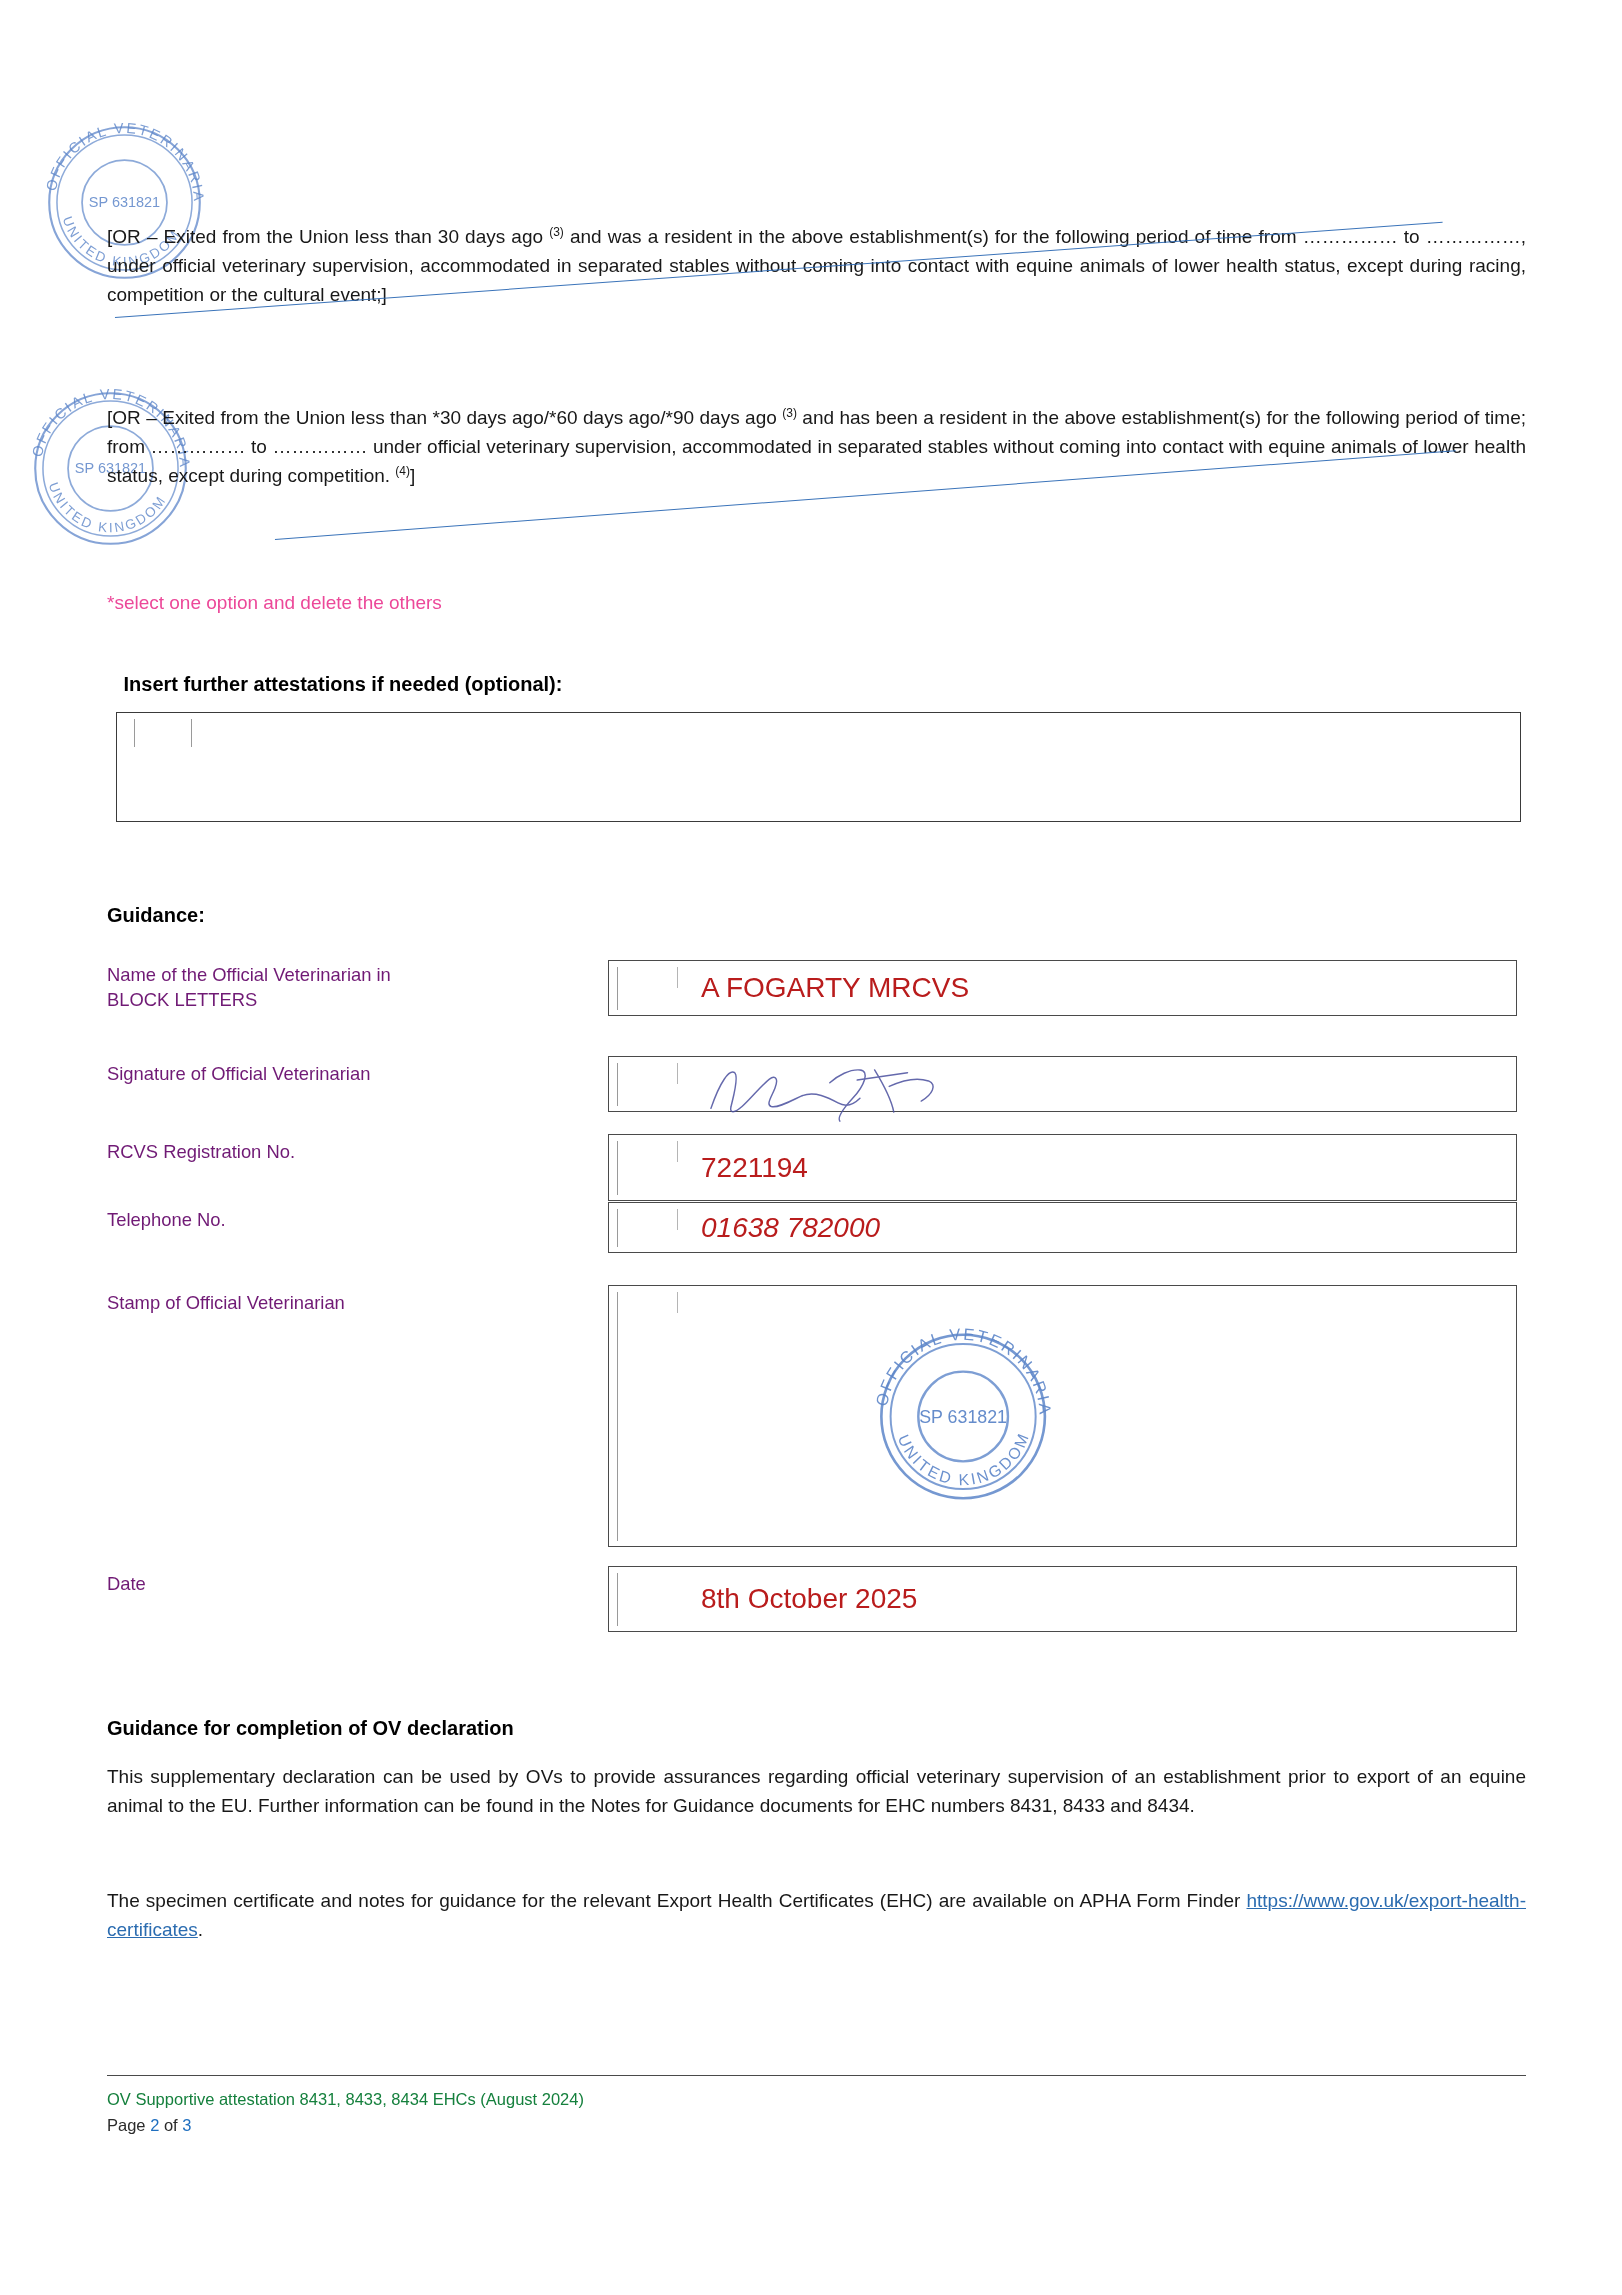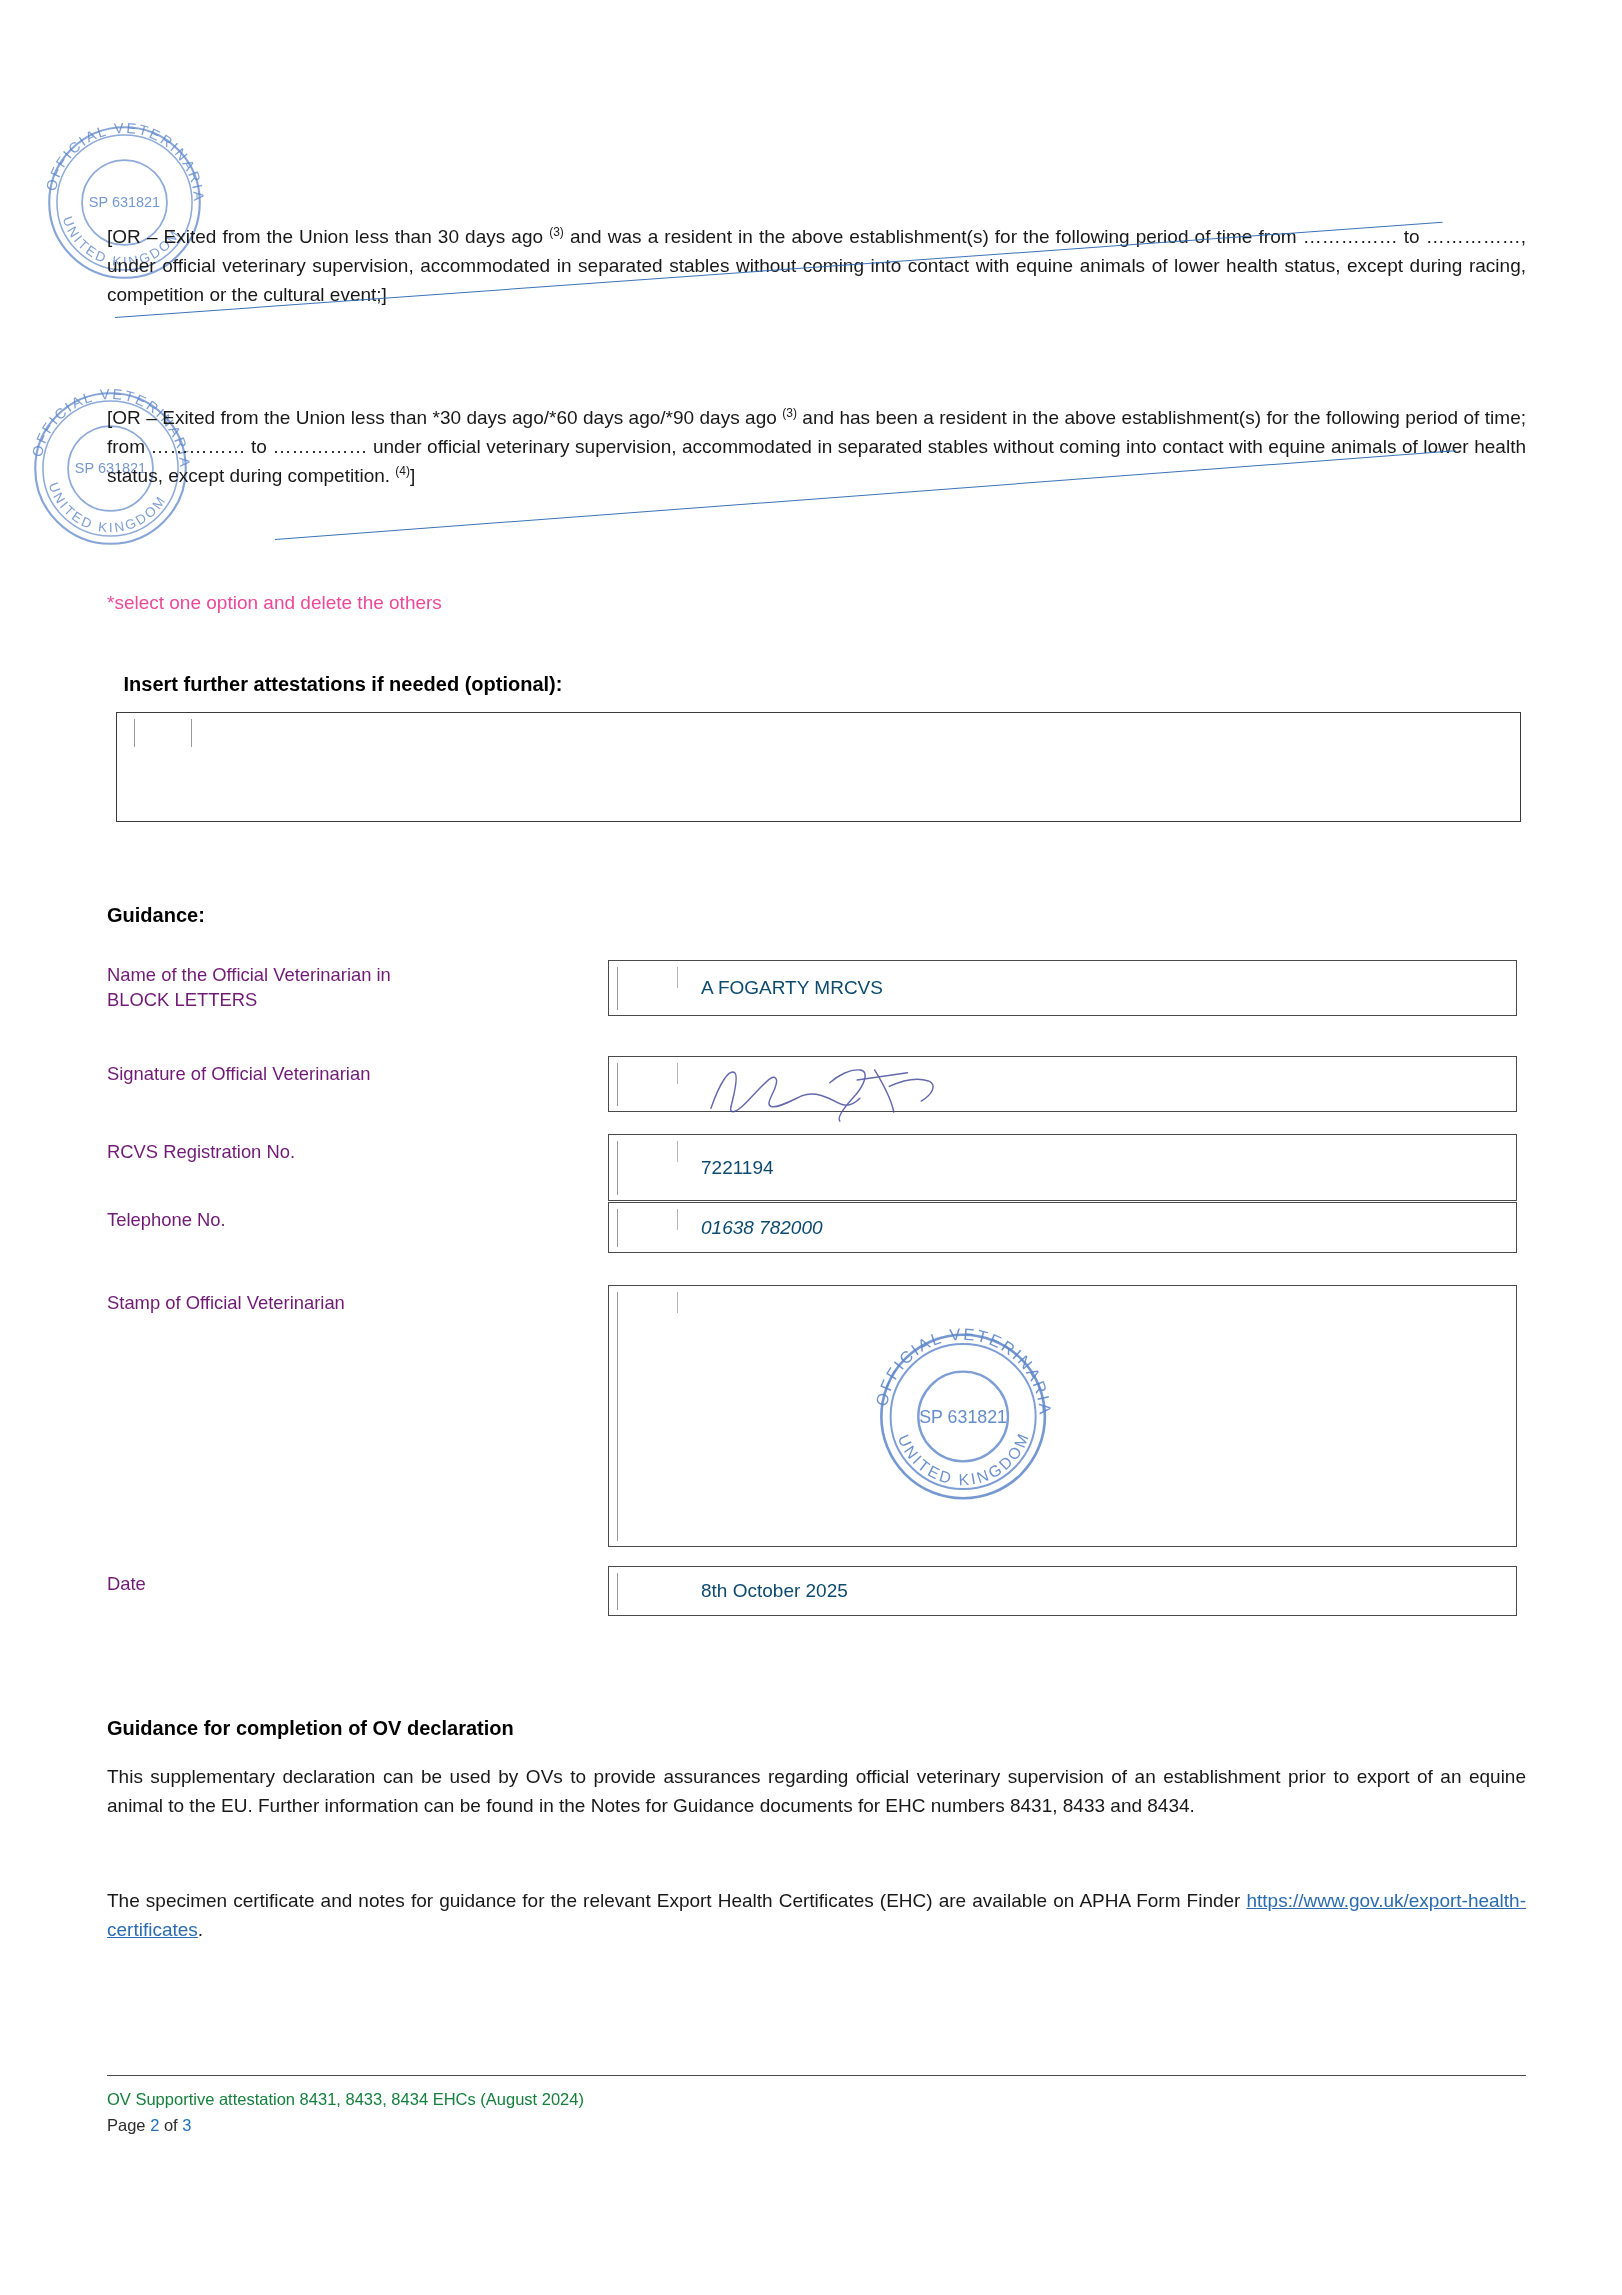--- a/index.html
+++ b/index.html
@@ -81,22 +81,22 @@
     width: 909px;
     border: 0.9px solid #4a4a4a;
     box-sizing: border-box;
     background: #fff;
   }
   .sig-value {
     position: absolute;
     left: 28.5px;
     top: 50%;
     transform: translateY(-50%);
-    font-size: 19px;
-    color: #0c4a6e;
+    font-size: 28px;
+    color: #b91c1c;
     white-space: nowrap;
   }
   .field-tick {
     position: absolute;
     left: 8.3px;
     top: 5.5px;
     bottom: 5.5px;
     width: 0.9px;
     background: #9a9a9a;
   }
@@ -294,21 +294,21 @@
               </text>
               <text x="60" y="85" text-anchor="middle" font-family="Liberation Sans, sans-serif" font-size="13.5" fill="#5d86c9" opacity="0.95">SP 631821</text>
             </g>
           </svg>
         </div>
       </div>
     </div>
 
     <div class="sig-row" style="top:1566px;">
       <div class="sig-label" style="top:5.5px; width:468px;">Date</div>
-      <div class="sig-field" style="top:0; height:50px;">
+      <div class="sig-field" style="top:0; height:66px;">
         <div class="field-tick"></div>
         <div class="sig-value" style="left:92px;">8th October 2025</div>
       </div>
     </div>
 
     <div class="heading-bold h-guidance">Guidance for completion of OV declaration</div>
     <div class="para guid-p1">This supplementary declaration can be used by OVs to provide assurances regarding official veterinary supervision of an establishment prior to export of an equine animal to the EU. Further information can be found in the Notes for Guidance documents for EHC numbers 8431, 8433 and 8434.</div>
     <div class="para guid-p2">
       <span>The specimen certificate and notes for guidance for the relevant Export Health Certificates (EHC) are available on APHA Form Finder </span><a class="link" href="#">https://www.gov.uk/export-health-certificates</a><span>.</span>
     </div>

